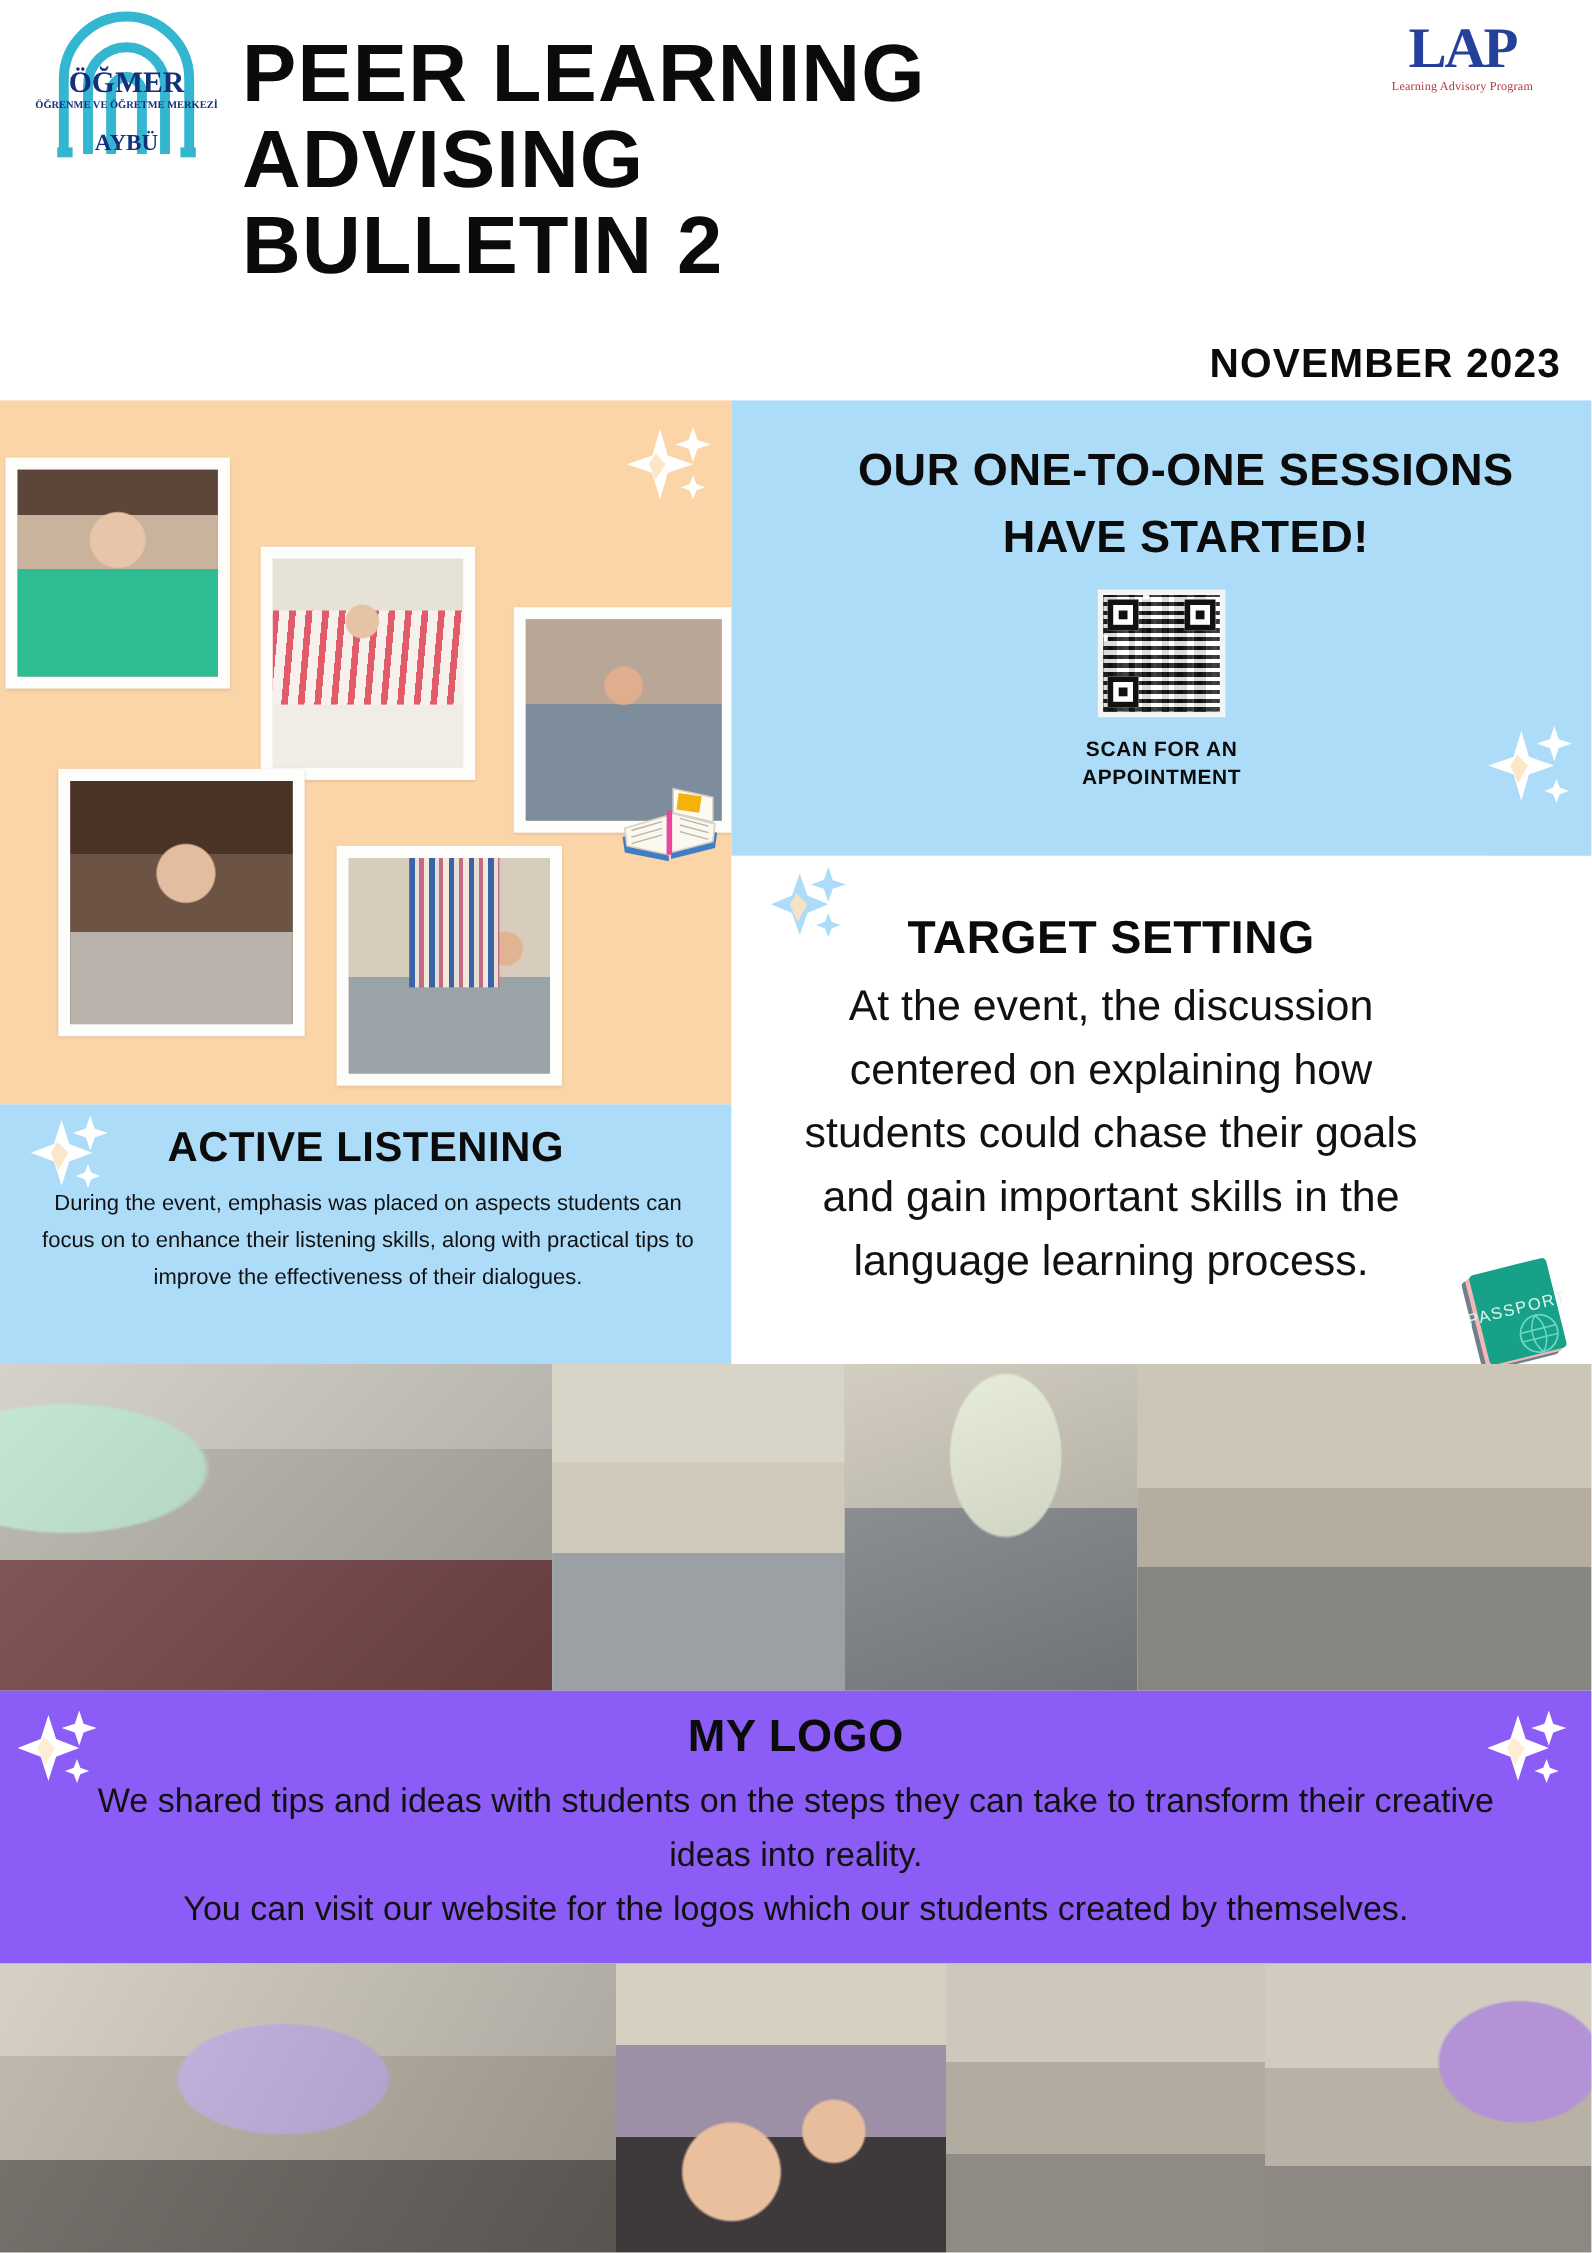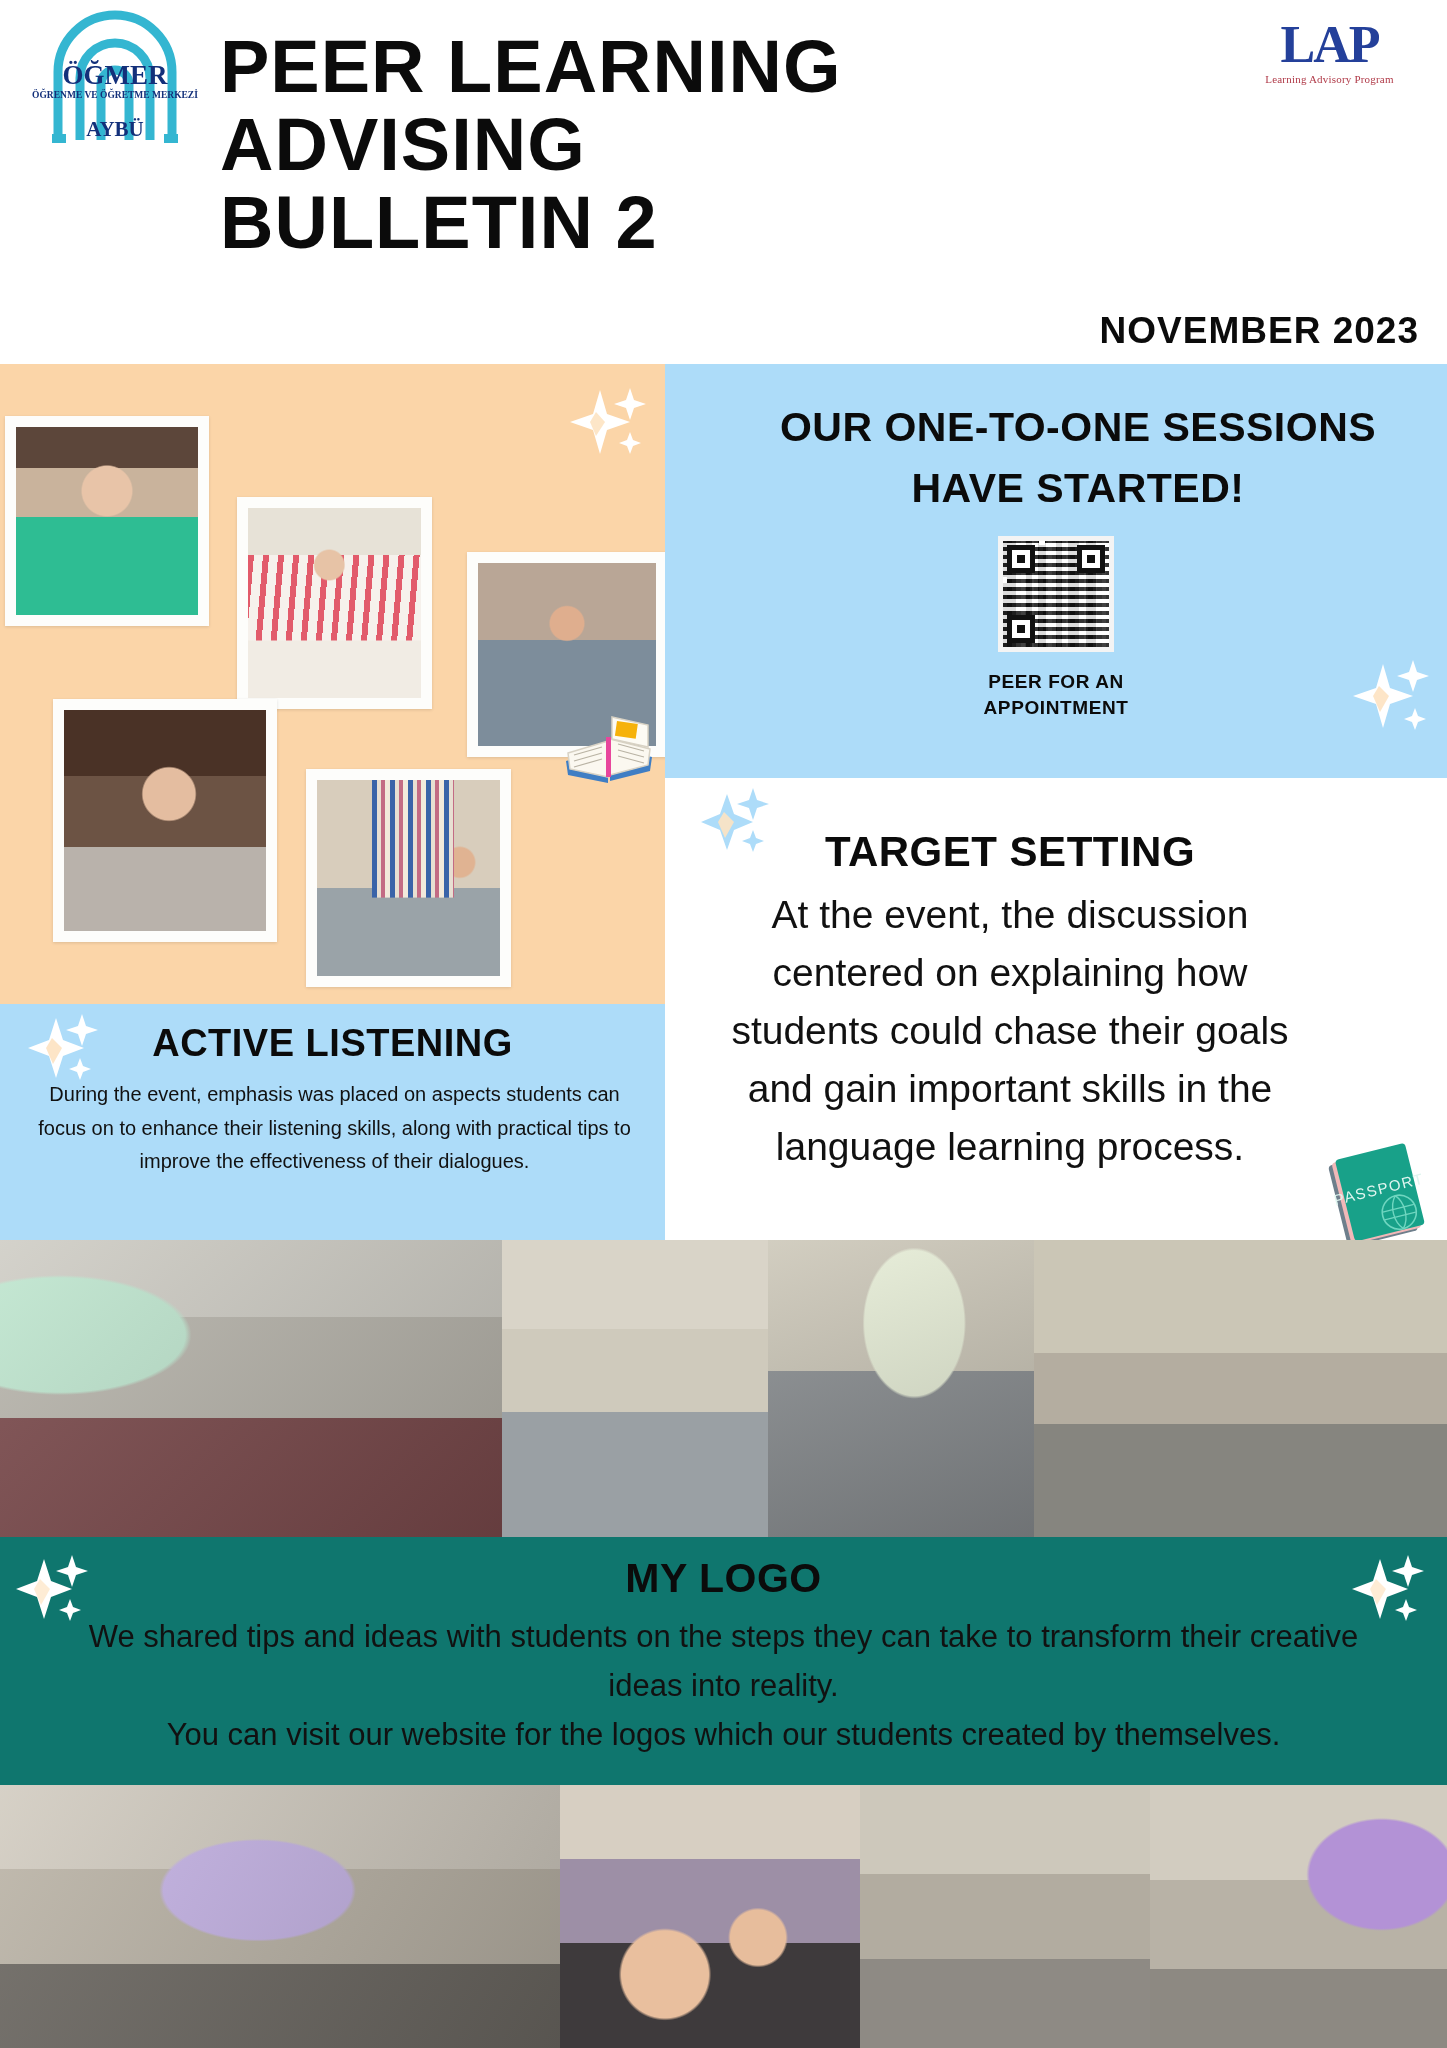--- a/index.html
+++ b/index.html
@@ -330,21 +330,21 @@
       radial-gradient(ellipse at 78% 34%, #b392d6 0 22%, transparent 23%),
       linear-gradient(180deg, #d2ccc0 0 36%, #b8b2a6 36% 70%, #8d8982 70% 100%),
       #bbb5a9;
   }
 
   
   .panel-mylogo {
     position: absolute;
     left: 0; top: 1537px;
     width: 1447px; height: 248px;
-    background: #0f766e;
+    background: #8b5cf6;
   }
   .mylogo-head {
     position: absolute;
     left: 0; right: 0; top: 18px;
     font-size: 41px;
   }
   .mylogo-body {
     position: absolute;
     left: 70px; right: 70px; top: 75px;
     font-size: 31px;
@@ -459,21 +459,21 @@
         <div class="qr-noise"></div>
         <div class="qr-eye tl"></div>
         <div class="qr-eye tr"></div>
         <div class="qr-eye bl"></div>
         <div class="qr-quiet" style="left:36px; top:0; width:6px; height:4px;"></div>
         <div class="qr-quiet" style="left:0; top:36px; width:4px; height:6px;"></div>
       </div>
     </div>
 
     <div class="scan-text">
-      <div>PEER FOR AN</div>
+      <div>SCAN FOR AN</div>
       <div>APPOINTMENT</div>
     </div>
 
     <svg class="sparkle" style="left:680px; top:290px;" width="92" height="84" viewBox="0 0 92 84" aria-hidden="true">
       <path d="M38 10 L45 34 L68 42 L45 50 L38 74 L31 50 L8 42 L31 34 Z" fill="#ffffff"></path>
       <path d="M68 6 L72 18 L84 22 L72 26 L68 38 L64 26 L52 22 L64 18 Z" fill="#ffffff"></path>
       <path d="M70 54 L73 62 L81 65 L73 68 L70 76 L67 68 L59 65 L67 62 Z" fill="#ffffff"></path>
       <path d="M34 32 L44 42 L35 58 L28 42 Z" fill="#FDE3C2" opacity=".92"></path>
     </svg>
   </div>

